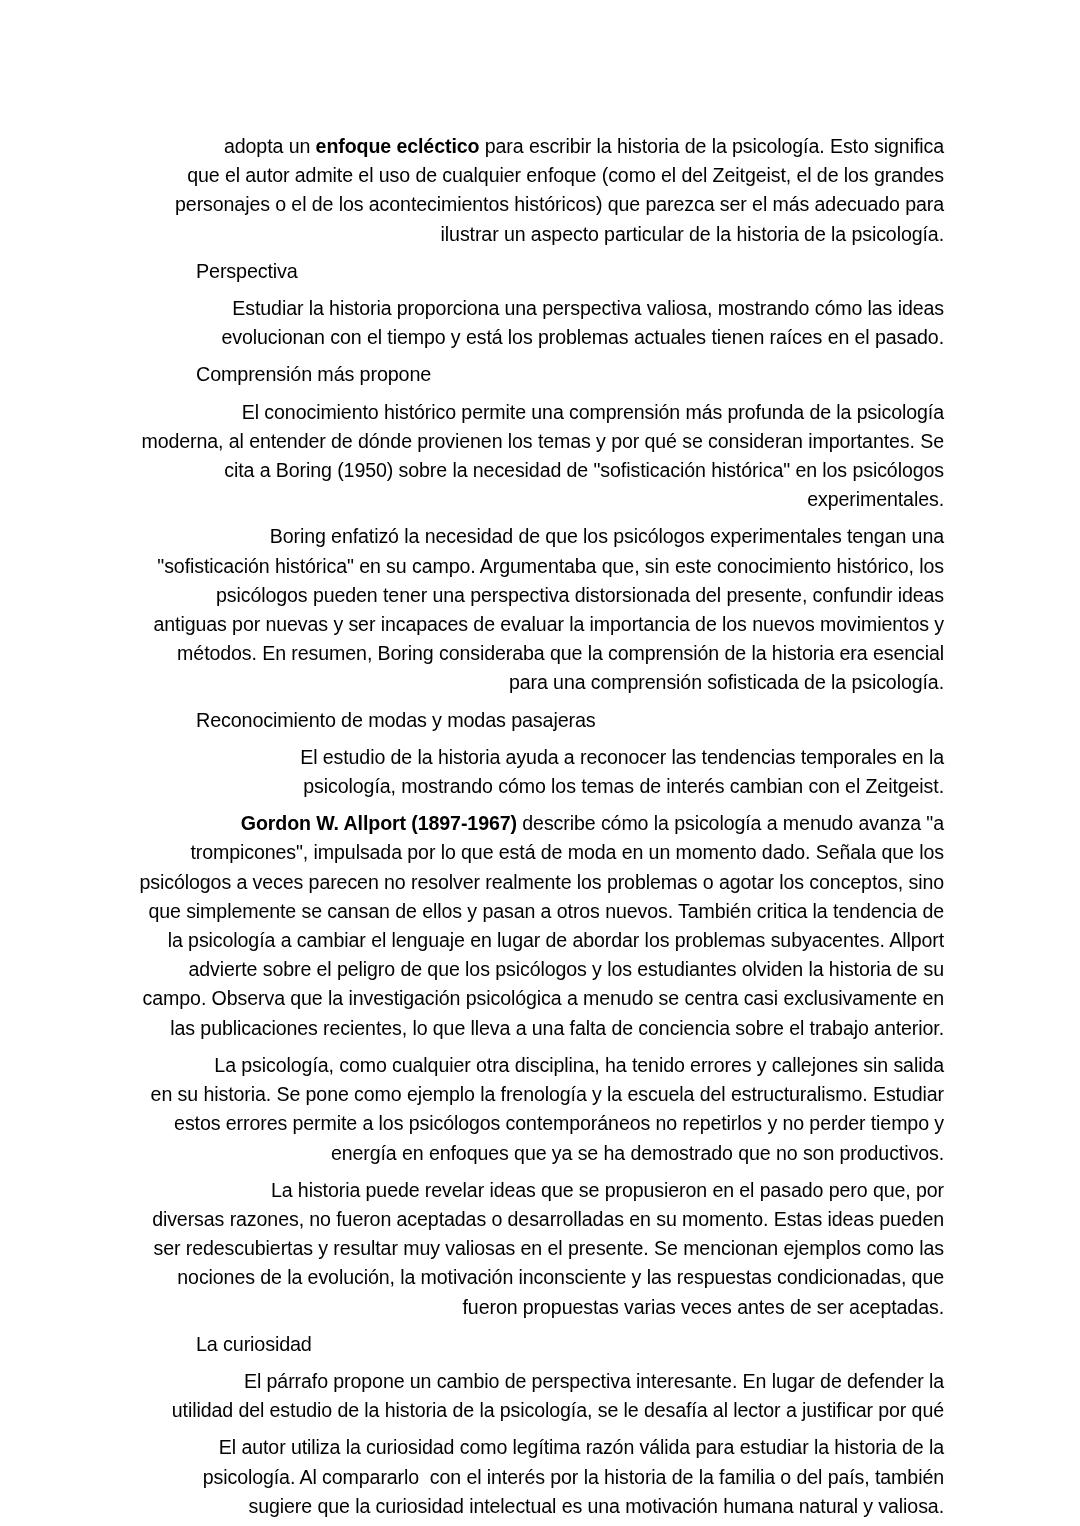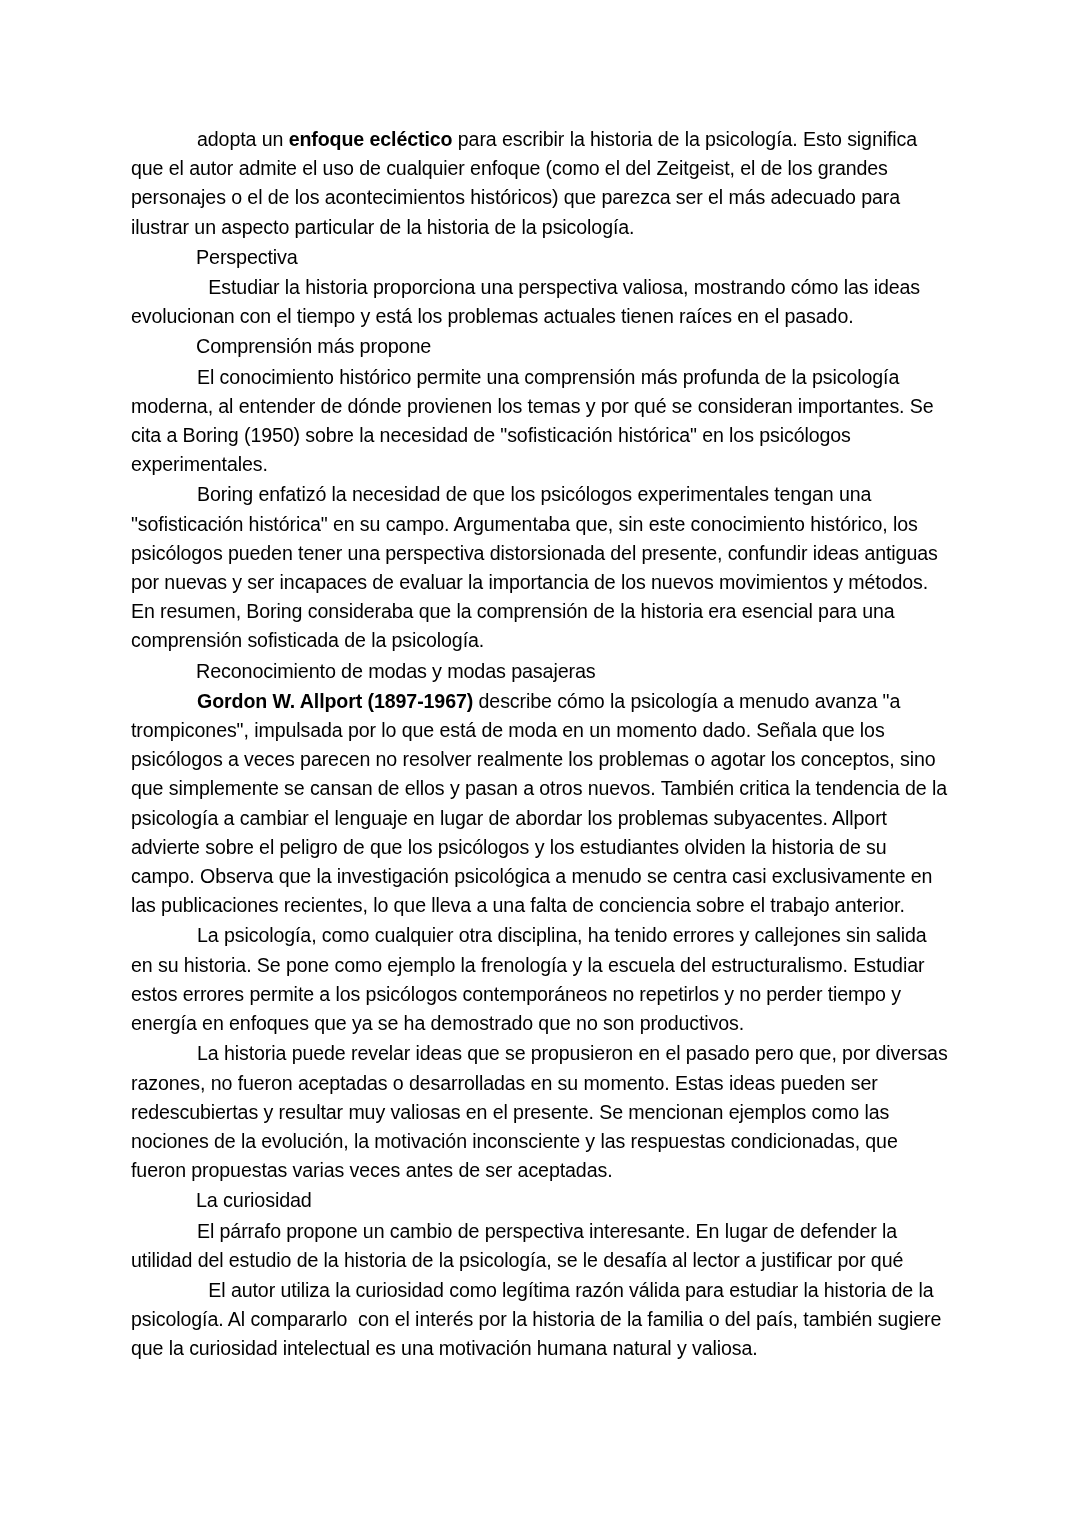--- a/index.html
+++ b/index.html
@@ -24,22 +24,22 @@
   }
   .doc-body {
     position: absolute;
     left: 130px;
     top: 124px;
     width: 822px;
   }
   .para {
     font-size: 19.6px;
     line-height: 29.2px;
-    text-align: left;
-    margin: 1px;
+    text-align: right;
+    margin: 8px;
     letter-spacing: -0.1px;
     white-space: pre-wrap;
   }
   .para.indent {
     text-indent: 66px;
   }
   .para.indent-wide {
     text-indent: 72px;
   }
   .heading {
@@ -67,20 +67,21 @@
     <p class="para indent-wide"> Estudiar la historia proporciona una perspectiva valiosa, mostrando cómo las ideas evolucionan con el tiempo y está los problemas actuales tienen raíces en el pasado.</p>
 
     <h2 class="heading">Comprensión más propone</h2>
 
     <p class="para indent">El conocimiento histórico permite una comprensión más profunda de la psicología moderna, al entender de dónde provienen los temas y por qué se consideran importantes. Se cita a Boring (1950) sobre la necesidad de "sofisticación histórica" en los psicólogos experimentales.</p>
 
     <p class="para indent">Boring enfatizó la necesidad de que los psicólogos experimentales tengan una "sofisticación histórica" en su campo. Argumentaba que, sin este conocimiento histórico, los psicólogos pueden tener una perspectiva distorsionada del presente, confundir ideas antiguas por nuevas y ser incapaces de evaluar la importancia de los nuevos movimientos y métodos. En resumen, Boring consideraba que la comprensión de la historia era esencial para una comprensión sofisticada de la psicología.</p>
 
     <h2 class="heading">Reconocimiento de modas y modas pasajeras</h2>
 
+    <p class="para indent-wide"> El estudio de la historia ayuda a reconocer las tendencias temporales en la psicología, mostrando cómo los temas de interés cambian con el Zeitgeist.</p>
 
     <p class="para indent"><span class="b">Gordon W. Allport (1897-1967)</span><span> describe cómo la psicología a menudo avanza "a trompicones", impulsada por lo que está de moda en un momento dado. Señala que los psicólogos a veces parecen no resolver realmente los problemas o agotar los conceptos, sino que simplemente se cansan de ellos y pasan a otros nuevos. También critica la tendencia de la psicología a cambiar el lenguaje en lugar de abordar los problemas subyacentes. Allport  advierte sobre el peligro de que los psicólogos y los estudiantes olviden la historia de su campo. Observa que la investigación psicológica a menudo se centra casi exclusivamente en las publicaciones recientes, lo que lleva a una falta de conciencia sobre el trabajo anterior.</span></p>
 
 
     <p class="para indent">La psicología, como cualquier otra disciplina, ha tenido errores y callejones sin salida en su historia. Se pone como ejemplo la frenología y la escuela del estructuralismo. Estudiar estos errores permite a los psicólogos contemporáneos no repetirlos y no perder tiempo y energía en enfoques que ya se ha demostrado que no son productivos.</p>
 
 
     <p class="para indent">La historia puede revelar ideas que se propusieron en el pasado pero que, por diversas razones, no fueron aceptadas o desarrolladas en su momento. Estas ideas pueden ser redescubiertas y resultar muy valiosas en el presente. Se mencionan ejemplos como las nociones de la evolución, la motivación inconsciente y las respuestas condicionadas, que fueron propuestas varias veces antes de ser aceptadas.</p>
 
     <h2 class="heading">La curiosidad</h2>

